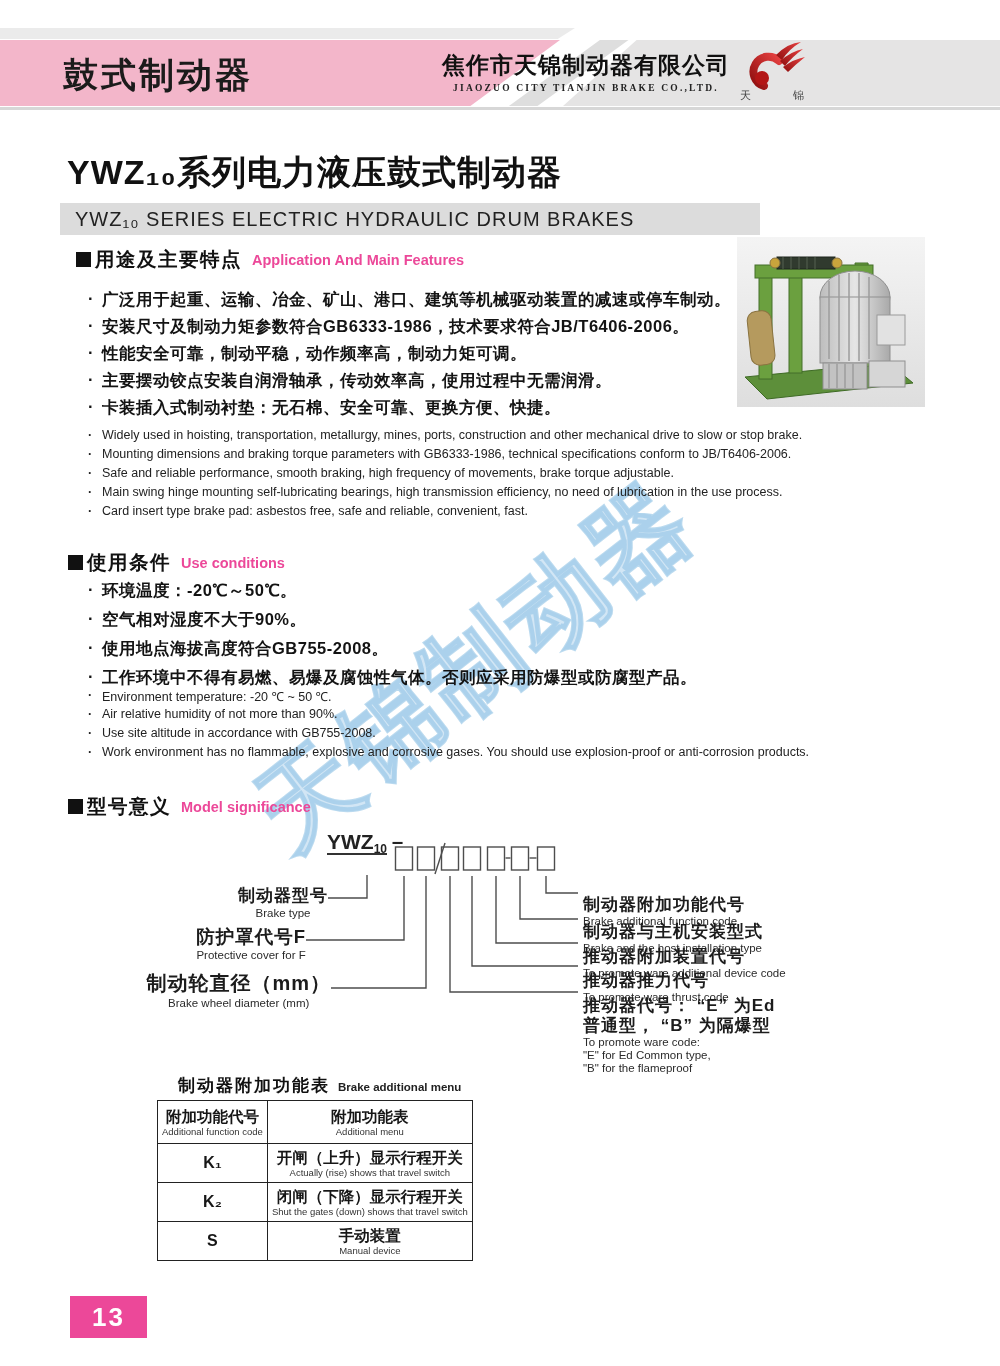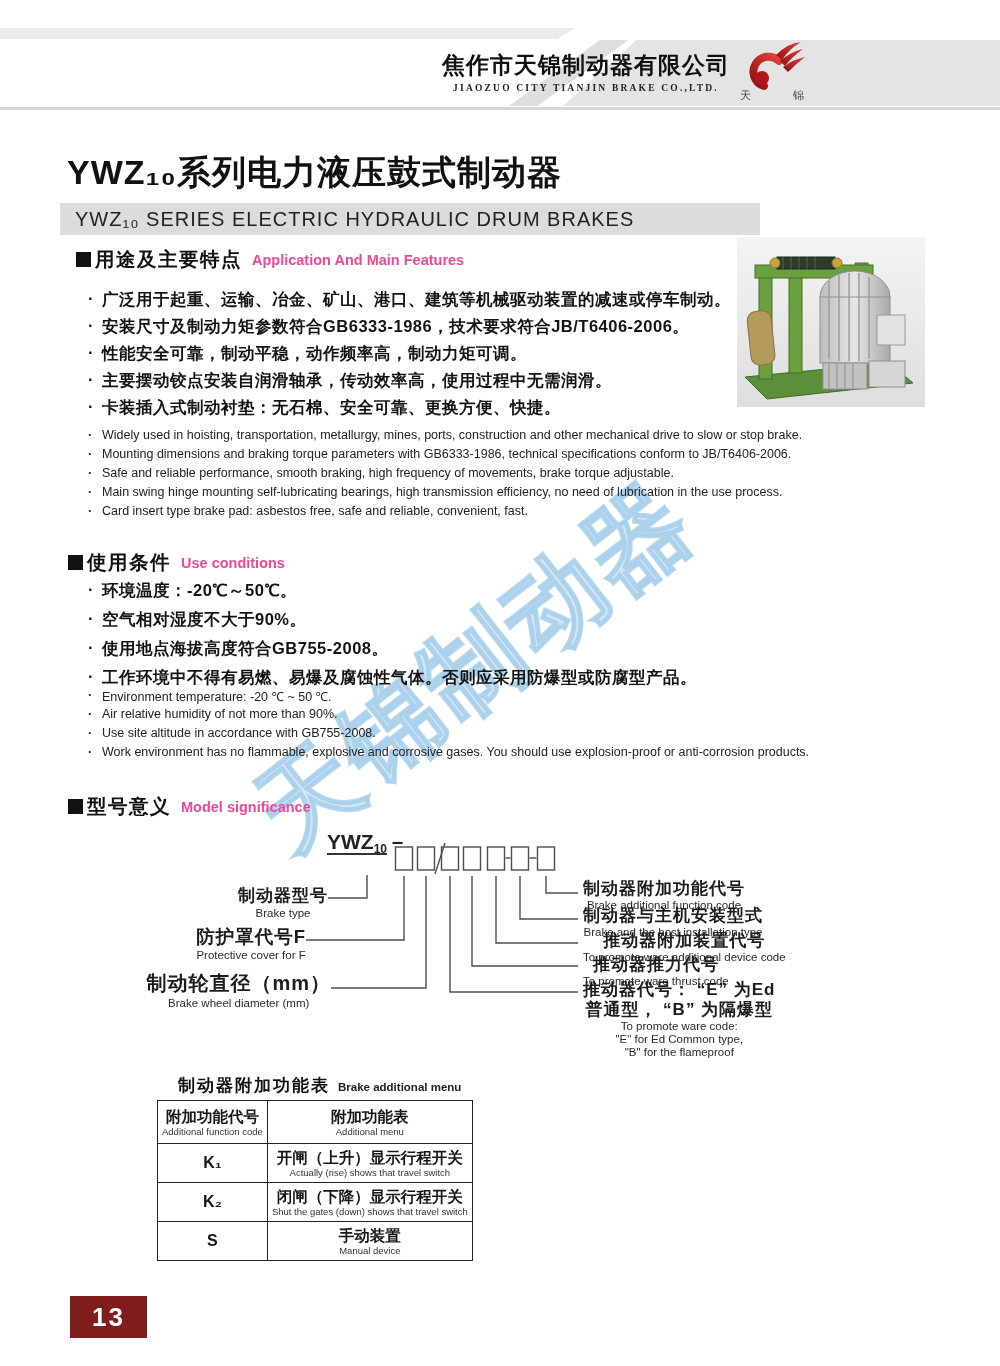--- a/index.html
+++ b/index.html
@@ -56,51 +56,54 @@
 
   
   .diagram{left:16px;top:828px;width:1000px;height:250px;}
   .formula{position:absolute;left:311px;top:0px;white-space:nowrap;}
   .formula .uline{border-bottom:2px solid #333;padding-bottom:1px;}
   .formula .fz{font-size:21px;font-weight:bold;color:#222;}
   .formula sub{font-size:12px;font-weight:bold;color:#222;}
   .dlabel{position:absolute;text-align:center;}
   .dlabel .cn{font-weight:bold;color:#1c1c1c;white-space:nowrap;letter-spacing:1px;}
   .dlabel .en{font-size:11.5px;color:#2a2a2a;white-space:nowrap;}
-  .rlabel{position:absolute;text-align:center;}
+  .rlabel{position:absolute;text-align:left;margin-top:16px;}
   .rlabel .cn{font-size:17px;font-weight:bold;color:#1c1c1c;white-space:nowrap;letter-spacing:1px;line-height:20px;}
   .rlabel .en{font-size:11.5px;color:#2a2a2a;white-space:nowrap;line-height:13px;}
 
   
   .tbl-title{left:178px;top:1074px;white-space:nowrap;}
   .tbl-title .cn{font-size:17px;font-weight:bold;letter-spacing:2px;color:#111;}
   .tbl-title .en{font-size:11.5px;font-weight:bold;color:#222;margin-left:8px;margin-top:32px;}
   table.func{position:absolute;left:157px;top:1100px;border-collapse:collapse;}
   table.func td{border:1.7px solid #222;text-align:center;vertical-align:middle;padding:2px 4px;}
   .c-code{width:100px;}
   .c-menu{width:178px;}
   .cell-cn{font-size:15.5px;font-weight:600;color:#161616;line-height:18px;white-space:nowrap;}
   .cell-en{font-size:9.5px;color:#333;line-height:11px;white-space:nowrap;}
   .code-txt{font-size:16px;font-weight:600;color:#161616;}
 
   
-  .pagenum{left:70px;top:1296px;width:77px;height:42px;background:#7f1d1d;
+  .pagenum{left:70px;top:1296px;width:77px;height:42px;background:#ec4899;
     display:flex;align-items:center;justify-content:center;}
   .pagenum span{font-size:26px;font-weight:bold;color:#fff;letter-spacing:2px;}
 </style>
 </head>
 <body>
 
 <div class="page">
 
   <div class="watermark">天锦制动器</div>
 
   <div class="abs z hdr-strip-top"></div>
   <div class="abs z hdr-gray"></div>
   <div class="abs z hdr-sliver"></div>
+  <div class="abs z hdr-pink">
+    <span class="banner-text">鼓式制动器</span>
+  </div>
   <div class="abs z company">
     <div class="company-cn">焦作市天锦制动器有限公司</div>
     <div class="company-en">JIAOZUO CITY TIANJIN BRAKE CO.,LTD.</div>
   </div>
   <svg class="abs z logo" width="75" height="52" viewBox="0 0 75 52">
     <defs>
       <linearGradient id="lg" x1="0" y1="1" x2="1" y2="0">
         <stop offset="0" stop-color="#8f0f0f"></stop>
           <stop offset="1" stop-color="#e64040"></stop>
       </linearGradient>

